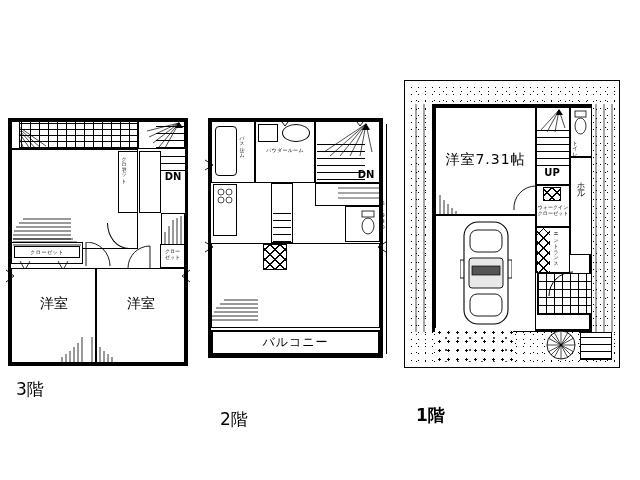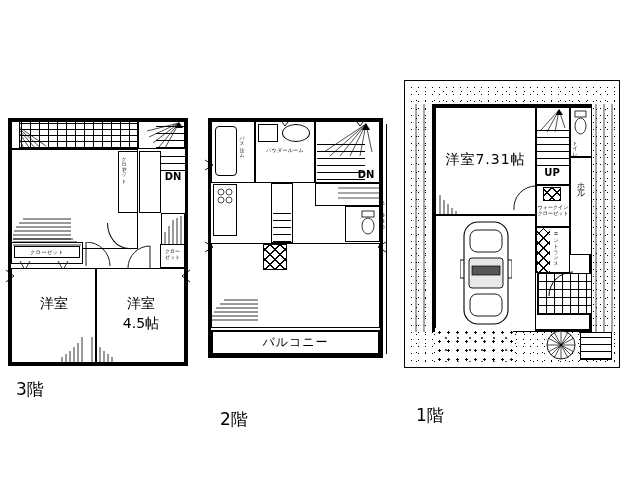--- a/index.html
+++ b/index.html
@@ -213,21 +213,20 @@
     </div>
 
     <div class="abs room" style="left:3px;top:150px;width:85px;height:95px;"></div>
     <div class="abs label md" style="left:8px;top:176px;width:76px;line-height:1.4;">
       <div style="font-size:14px;">洋室</div>
     </div>
 
     <div class="abs room" style="left:88px;top:150px;width:89px;height:95px;"></div>
     <div class="abs label md" style="left:92px;top:176px;width:82px;line-height:1.4;">
       <div style="font-size:14px;">洋室</div>
-      <div style="font-size:14px;">4.5帖</div>
     </div>
 
     <div class="abs" style="left:30px;top:205px;width:46px;height:40px;">
       <svg width="46" height="40" viewBox="0 0 46 40">
         <g stroke="#000" stroke-width="0.8" fill="none">
           <path d="M44 40 L44 14"></path>
             <path d="M40 40 L40 20"></path>
             <path d="M36 40 L36 24"></path>
           <path d="M32 40 L32 28"></path>
             <path d="M28 40 L28 31"></path>
@@ -496,15 +495,15 @@
         <g stroke="#000" stroke-width="0.8" fill="none">
           <path d="M2 30 L2 10"></path>
             <path d="M6 30 L6 15"></path>
             <path d="M10 30 L10 19"></path>
           <path d="M14 30 L14 23"></path>
             <path d="M18 30 L18 26"></path>
         </g>
       </svg>
     </div>
   </div>
-  <div class="abs floor-caption" style="left:416px;top:404px;">1階</div>
+  <div class="abs floor-caption" style="left:416px;top:404px;font-weight:bold;">1階</div>
 
 </div>
 
 </body></html>

